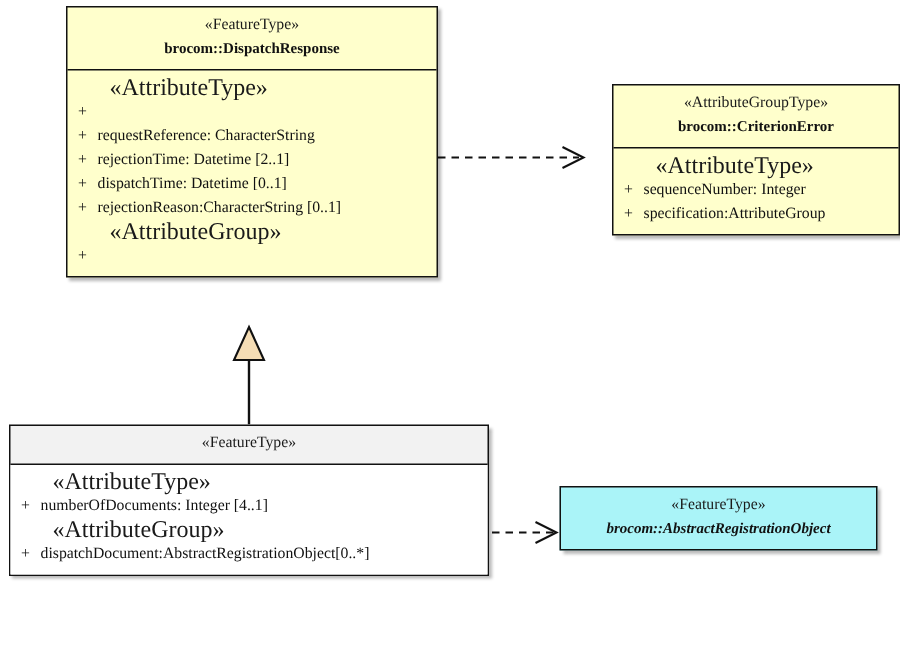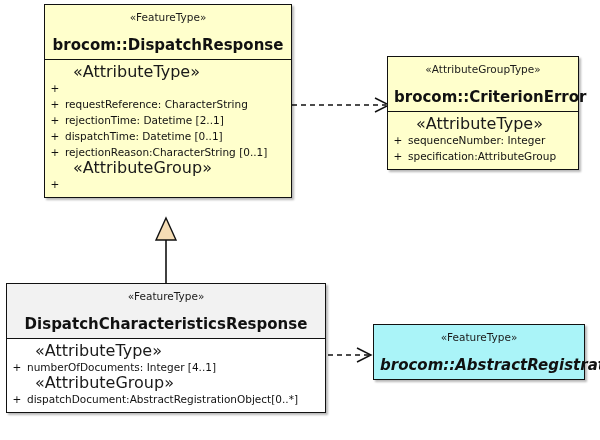--- a/index.html
+++ b/index.html
@@ -14,20 +14,21 @@
     overflow: hidden;
     font-family: "DejaVu Sans", "Liberation Sans", sans-serif;
     -webkit-font-smoothing: antialiased;
   }
 
   #canvas {
     position: absolute;
     left: 0; top: 0;
     width: 600px;
     height: 440px;
+    font-family: Liberation Serif, serif;
   }
 
   
   .uml-class {
     position: absolute;
     box-sizing: border-box;
     border: 1.6px solid #111111;
     box-shadow: 2px 2px 2px rgba(0,0,0,0.28);
     background: #ffffdd;
   }
@@ -42,26 +43,26 @@
   }
   .class-header.no-divider { border-bottom: none; }
 
   .stereotype {
     font-size: 10.5px;
     color: #1a1a1a;
     line-height: 14px;
     white-space: nowrap;
   }
   .class-name {
-    font-size: 15px;
+    font-size: 10px;
     font-weight: bold;
     color: #111111;
     line-height: 15px;
     white-space: nowrap;
-    margin-top: 14px;
+    margin-top: 1px;
   }
   .class-name.abstract {
     font-style: italic;
   }
 
   .class-body {
     padding: 4px 0 5px 0;
     background: transparent;
   }
   .class-body.white { background: #ffffff; }
@@ -176,42 +177,41 @@
 
       <div class="group-label">«AttributeGroup»</div>
 
       <div class="attr-row">
         <span class="attr-vis">+</span>
       </div>
 
     </div>
   </div>
 
-  <div class="uml-class yellow" style="left:387px; top:56px; width:192px;">
+  <div class="uml-class yellow" style="left:408px; top:56px; width:192px;">
     <div class="class-header">
       <div class="stereotype">«AttributeGroupType»</div>
       <div class="class-name">brocom::CriterionError</div>
     </div>
     <div class="class-body">
       <div class="group-label">«AttributeType»</div>
       <div class="attr-row">
         <span class="attr-vis">+</span>
         <span class="attr-text">sequenceNumber: Integer</span>
       </div>
       <div class="attr-row">
         <span class="attr-vis">+</span>
         <span class="attr-text">specification:AttributeGroup</span>
       </div>
     </div>
   </div>
 
   <div class="uml-class grey" style="left:6px; top:283px; width:320px;">
     <div class="class-header">
       <div class="stereotype">«FeatureType»</div>
-      <div class="class-name">DispatchCharacteristicsResponse</div>
     </div>
     <div class="class-body white">
       <div class="group-label">«AttributeType»</div>
       <div class="attr-row">
         <span class="attr-vis">+</span>
         <span class="attr-text">numberOfDocuments: Integer [4..1]</span>
       </div>
       <div class="group-label">«AttributeGroup»</div>
       <div class="attr-row">
         <span class="attr-vis">+</span>

